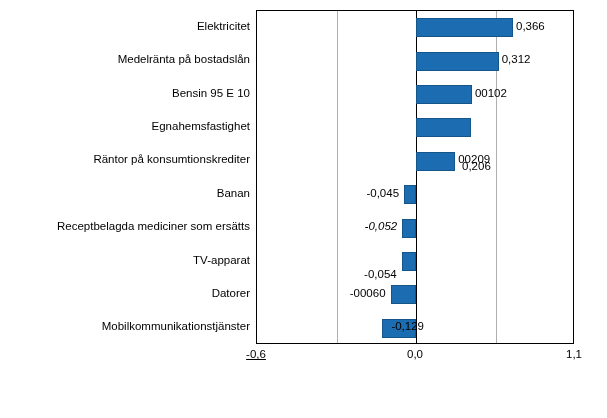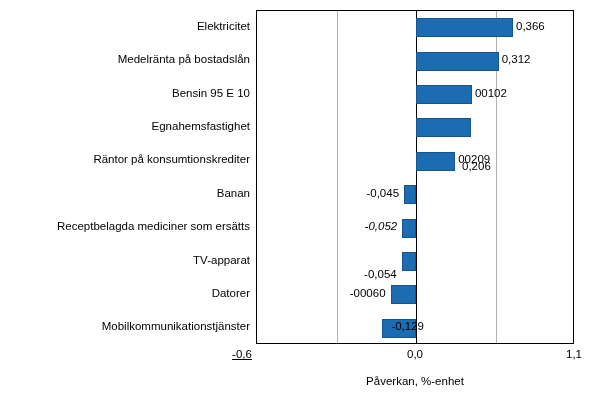--- a/index.html
+++ b/index.html
@@ -124,21 +124,20 @@
         <div class="bar" style="left: 144.69px; width: 14.31px; background: rgb(27, 108, 176); top: 7.2px;"></div>
       </div>
       <div class="bar-row" style="top: 267.2px; height: 33.4px;">
         <div class="bar" style="left: 133.56px; width: 25.44px; background: rgb(27, 108, 176); top: 7.2px;"></div>
       </div>
       <div class="bar-row" style="top: 300.6px; height: 33.4px;">
         <div class="bar" style="left: 124.815px; width: 34.185px; background: rgb(27, 108, 176); top: 7.2px;"></div>
       </div>
     </div>
 
-  <div id="xaxis-title">Påverkan, %-enhet</div>
 
 <div class="cat-label" style="top: 19.7px; right: 357px;">Elektricitet</div>
     <div class="value-label" style="top: 19.7px; left: 515.99px;">0,366</div>
     <div class="cat-label" style="top: 53.1px; right: 357px;">Medelränta på bostadslån</div>
     <div class="value-label" style="top: 53.1px; left: 501.68px;">0,312</div>
     <div class="cat-label" style="top: 86.5px; right: 357px;">Bensin 95 E 10</div>
     <div class="value-label" style="top: 86.5px; left: 474.915px;">00102</div>
     <div class="cat-label" style="top: 119.9px; right: 357px;">Egnahemsfastighet</div>
     <div class="value-label" style="top: 119.9px; left: 462px; margin-top: 40px;">0,206</div>
     <div class="cat-label" style="top: 153.3px; right: 357px;">Räntor på konsumtionskrediter</div>
@@ -146,16 +145,16 @@
     <div class="cat-label" style="top: 186.7px; right: 357px;">Banan</div>
     <div class="value-label" style="top: 186.7px; left: 399.075px; transform: translateX(-100%);">-0,045</div>
     <div class="cat-label" style="top: 220.1px; right: 357px;">Receptbelagda mediciner som ersätts</div>
     <div class="value-label" style="top: 220.1px; left: 397.22px; transform: translateX(-100%); font-style: italic;">-0,052</div>
     <div class="cat-label" style="top: 253.5px; right: 357px;">TV-apparat</div>
     <div class="value-label" style="top: 268px; left: 396.69px; transform: translateX(-100%);">-0,054</div>
     <div class="cat-label" style="top: 286.9px; right: 357px;">Datorer</div>
     <div class="value-label" style="top: 286.9px; left: 385.56px; transform: translateX(-100%);">-00060</div>
     <div class="cat-label" style="top: 320.3px; right: 357px;">Mobilkommunikationstjänster</div>
     <div class="value-label" style="top: 320.3px; left: 388px; transform: translateX(-100%); margin-left: 36px;">-0,129</div>
-    <div class="axis-tick-label" style="left: 212px; text-decoration: underline;">-0,6</div>
+    <div class="axis-tick-label" style="left: 226px; text-decoration: underline;">-0,6</div>
     <div class="axis-tick-label" style="left: 385px; text-align: center;">0,0</div>
     <div class="axis-tick-label" style="left: 544px;">1,1</div>
   </div>
 
 </body></html>

